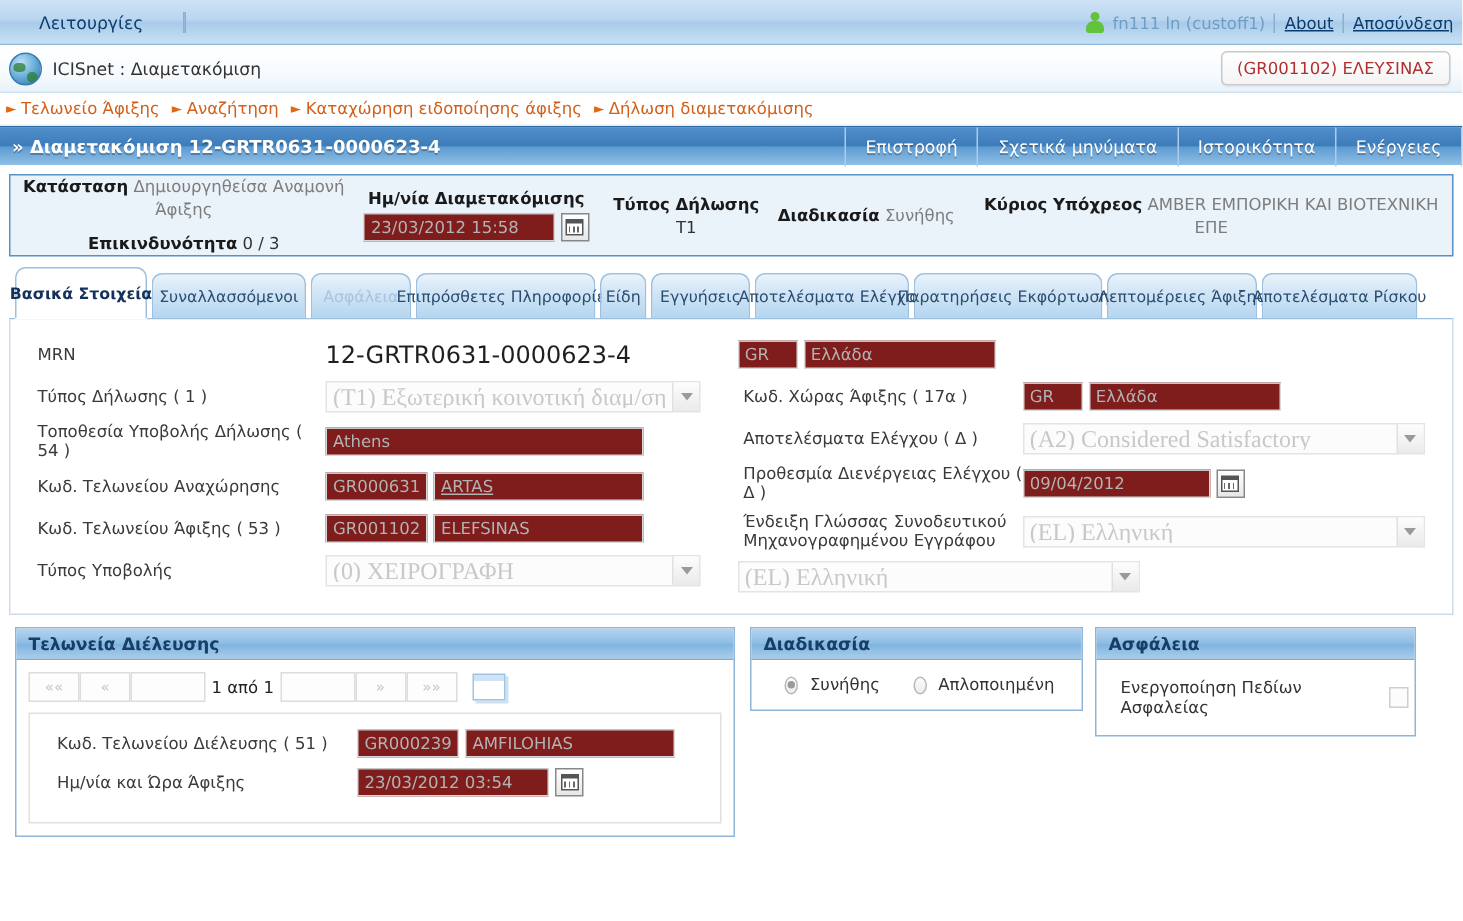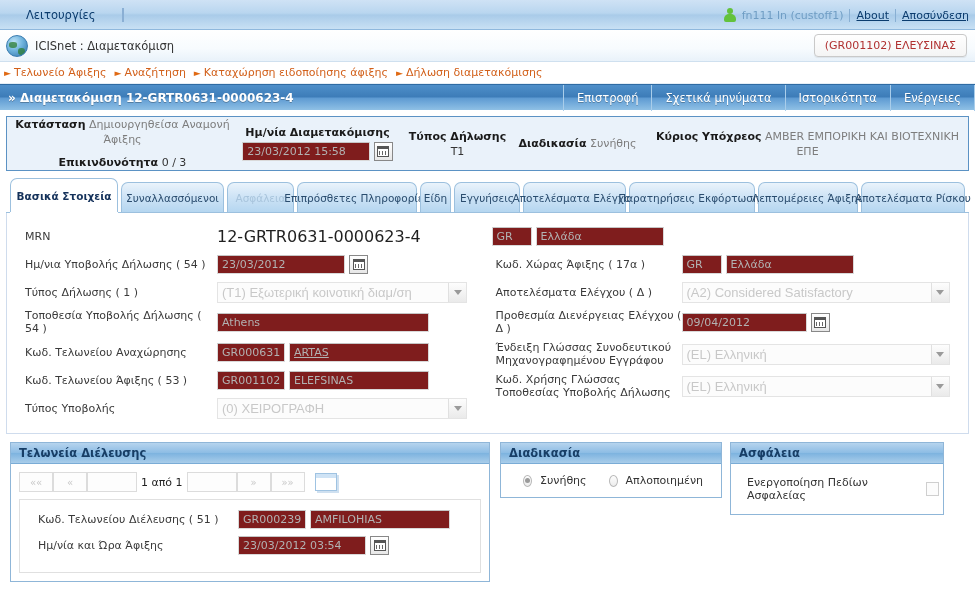--- a/index.html
+++ b/index.html
@@ -146,22 +146,22 @@
   .col { width:50%; }
   .frow { display:flex; align-items:center; margin-bottom:6px; min-height:22px; }
   .flabel { color:#3a3a3a; font-size:11px; line-height:13px; }
   .left .flabel { width:200px; padding-left:8px; }
   .right .flabel { width:190px; padding-left:4px; }
   .fval { color:#1f1f1f; font-size:16px; }
 
   select.sel-ro {
     -webkit-appearance:none; appearance:none;
     background:#fbfbfb; border:1px solid #d9d9d9; color:#b2b2b2;
-    font-size:13px; height:21px; padding:2px 20px 2px 4px;
-    font-family:Liberation Sans, sans-serif;
+    font-size:16px; height:21px; padding:2px 20px 2px 4px;
+    font-family:Liberation Serif, serif;
   }
   .selwrap { position:relative; display:inline-block; }
   .selwrap .arrow {
     position:absolute; right:1px; top:1px; width:18px; height:19px;
     background:linear-gradient(to bottom,#fdfdfd,#eaeaea); border-left:1px solid #e0e0e0;
     display:flex;align-items:center;justify-content:center; pointer-events:none;
   }
   .selwrap .arrow::after{content:'';border-left:4px solid transparent;border-right:4px solid transparent;border-top:5px solid #9a9a9a;}
 
   
@@ -299,48 +299,41 @@
 
       <div class="sp-cell sp-kyr">
         <div>
           <span class="sp-lbl">Κύριος Υπόχρεος</span>
           <span class="sp-val">AMBER ΕΜΠΟΡΙΚΗ ΚΑΙ ΒΙΟΤΕΧΝΙΚΗ ΕΠΕ</span>
         </div>
       </div>
     </div>
 
     <div class="tabs">
-      <div class="tab active" style="width:108px">Βασικά Στοιχεία</div>
+      <div class="tab active" style="width:88px">Βασικά Στοιχεία</div>
       <div class="tab" style="width:103px">Συναλλασσόμενοι</div>
       <div class="tab disabled" style="width:67px">Ασφάλεια</div>
       <div class="tab" style="width:120px">Επιπρόσθετες Πληροφορίες</div>
       <div class="tab" style="width:31px">Είδη</div>
       <div class="tab" style="width:66px">Εγγυήσεις</div>
       <div class="tab" style="width:103px">Αποτελέσματα Ελέγχου</div>
       <div class="tab" style="width:126px">Παρατηρήσεις Εκφόρτωσης</div>
       <div class="tab" style="width:100px">Λεπτομέρειες Άφιξης</div>
       <div class="tab" style="width:104px">Αποτελέσματα Ρίσκου</div>
     </div>
 
     <div class="formwrap">
 
       <div class="col left">
 
         <div class="frow">
           <div class="flabel">MRN</div>
           <div class="fval">12-GRTR0631-0000623-4</div>
         </div>
 
-        <div class="frow">
-          <div class="flabel">Ημ/νια Υποβολής Δήλωσης ( 54 )</div>
-          <input class="txt-ro" style="width: 128px;" readonly="" value="23/03/2012">
-          <span class="cal-btn" style="margin-left:4px">
-              <span class="cal-glyph"></span>
-            </span>
-        </div>
 
         <div class="frow">
           <div class="flabel">Τύπος Δήλωσης ( 1 )</div>
           <span class="selwrap">
             <select class="sel-ro" style="width:250px" disabled="">
               <option>(T1) Εξωτερική κοινοτική διαμ/ση</option>
             </select>
             <span class="arrow"></span>
           </span>
         </div>
@@ -408,21 +401,20 @@
           <div class="flabel">Ένδειξη Γλώσσας Συνοδευτικού Μηχανογραφημένου Εγγράφου</div>
           <span class="selwrap">
             <select class="sel-ro" style="width:268px" disabled="">
               <option>(EL) Ελληνική</option>
             </select>
             <span class="arrow"></span>
           </span>
         </div>
 
         <div class="frow">
-          <div class="flabel">Κωδ. Χρήσης Γλώσσας Τοποθεσίας Υποβολής Δήλωσης</div>
           <span class="selwrap">
             <select class="sel-ro" style="width:268px" disabled="">
               <option>(EL) Ελληνική</option>
             </select>
             <span class="arrow"></span>
           </span>
         </div>
       </div>
     </div>
 

